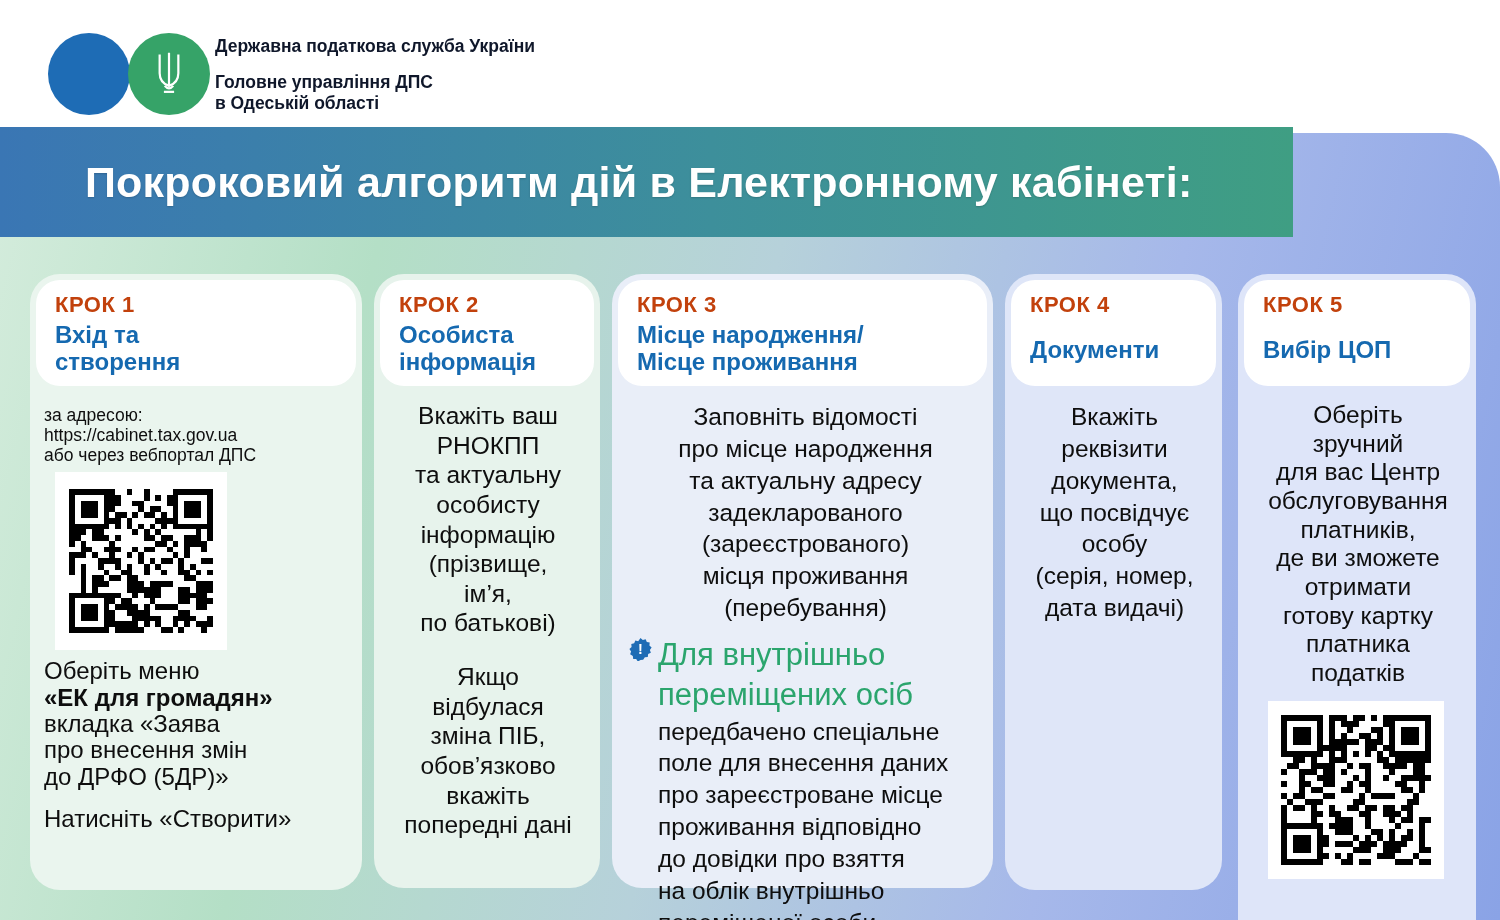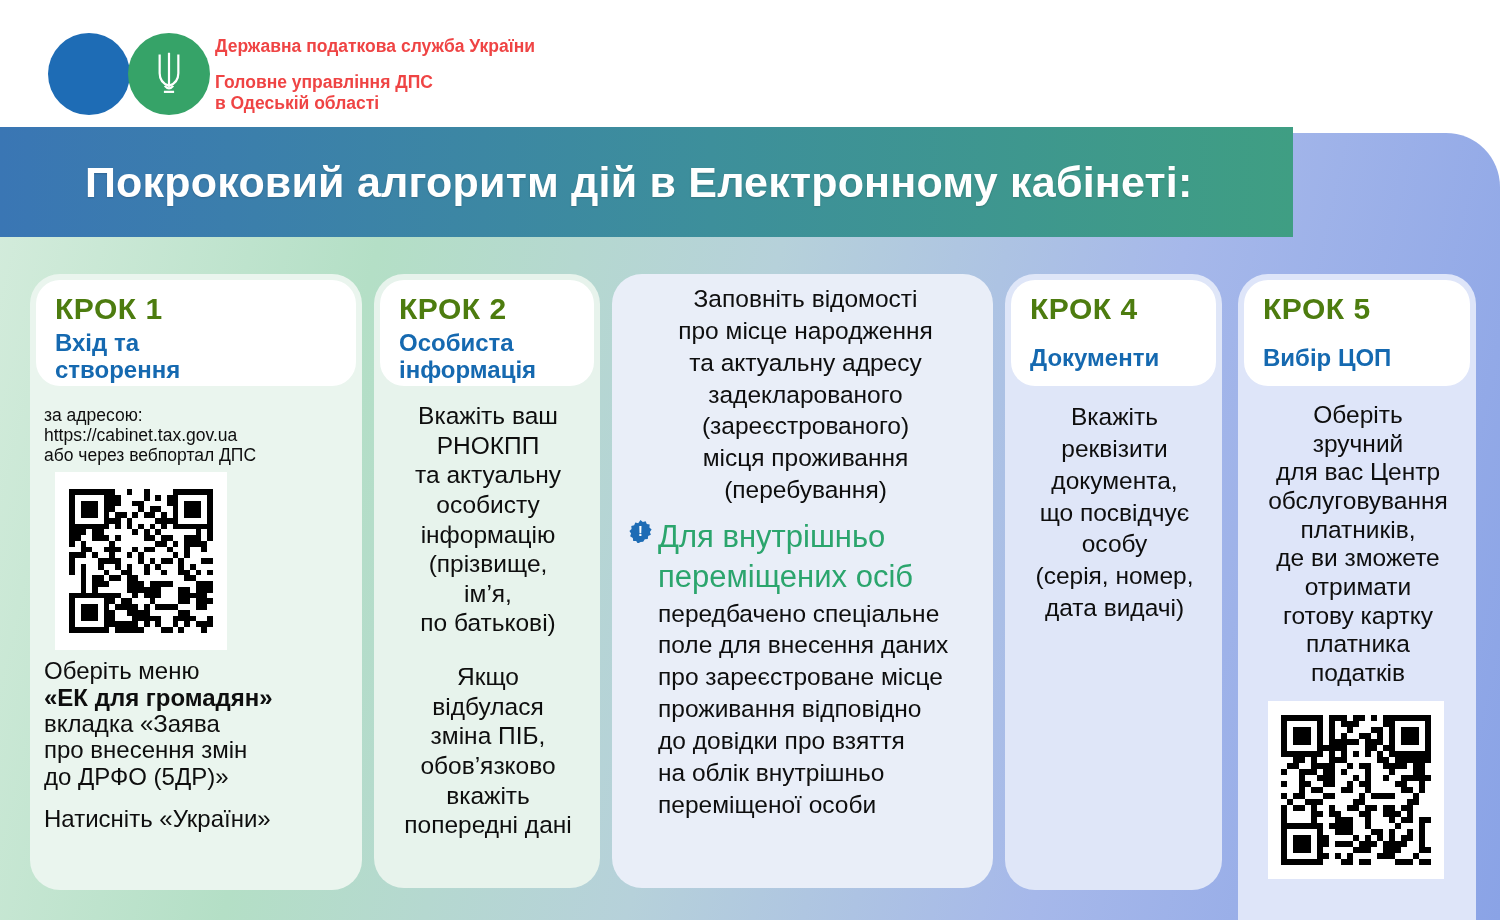--- a/index.html
+++ b/index.html
@@ -21,35 +21,35 @@
   }
   .banner h1{
     margin:0 0 0 85px;font-size:43px;font-weight:700;color:#ffffff;letter-spacing:.2px;
     text-shadow:0 1px 2px rgba(0,0,0,.18);white-space:nowrap;
   }
   
   .brand{position:absolute;top:33px;left:48px;width:162px;height:84px;}
   .circle{position:absolute;width:82px;height:82px;border-radius:50%;top:0;}
   .circle.blue{left:0;background:#1e6cb5;}
   .circle.green{left:80px;background:#36a368;display:flex;align-items:center;justify-content:center;}
-  .brand-text{position:absolute;top:36px;left:215px;font-weight:700;color:#ef4444;}
+  .brand-text{position:absolute;top:36px;left:215px;font-weight:700;color:#0f172a;}
   .brand-text .l1{font-size:17.5px;margin-bottom:15px;}
   .brand-text .l2{font-size:17.5px;line-height:1.18;}
   
   .card{position:absolute;top:274px;border-radius:30px;}
   .card.c1{left:30px;width:332px;height:616px;background:#eaf5ee;}
   .card.c2{left:374px;width:226px;height:614px;background:#e7f3ec;}
   .card.c3{left:612px;width:381px;height:614px;background:#e9eef8;}
   .card.c4{left:1005px;width:217px;height:616px;background:#dfe6f8;}
   .card.c5{left:1238px;width:238px;height:773px;background:#dee5f9;}
   .card-head{
     margin:6px;height:106px;background:#ffffff;border-radius:24px;
     padding:12px 10px 0 19px;box-sizing:border-box;
   }
-  .krok{font-size:30px;font-weight:700;color:#4d7c0f;letter-spacing:.5px;}
+  .krok{font-size:22px;font-weight:700;color:#c2410c;letter-spacing:.5px;}
   .sub{font-size:24px;font-weight:700;color:#1569b0;line-height:1.13;white-space:pre-line;margin-top:3px;}
   .sub.gap{margin-top:18px;}
   .card-body{padding:9px 12px 0 14px;}
   .pre{white-space:pre-line;}
   .main26{font-size:26px;line-height:1.12;}
   .small18{font-size:17.5px;line-height:1.13;font-weight:500;margin-top:5px;}
   .p25{font-size:24.5px;line-height:1.2;text-align:center;}
   .c2 .p25{line-height:1.21;}
   .c3 .p25{line-height:1.3;}
   .c4 .p25{line-height:1.3;}
@@ -435,21 +435,21 @@
               <rect x="23" y="24" width="1" height="1"></rect>
             </g>
           </svg></div>
       <div class="menu24">
         <span class="pre">Оберіть меню</span><br>
         <span class="b pre">«ЕК для громадян»</span><br>
         <span class="pre">вкладка «Заява
 про внесення змін
 до ДРФО (5ДР)»</span>
       </div>
-      <div class="action24">Натисніть «України»</div>
+      <div class="action24">Натисніть «Створити»</div>
     </div>
   </div>
 
   <div class="card c2">
     <div class="card-head">
       <div class="krok">КРОК 2</div>
       <div class="sub">Особиста
 інформація</div>
     </div>
     <div class="card-body">
@@ -464,20 +464,25 @@
       <div class="p25 pre mt20">Якщо
 відбулася
 зміна ПІБ,
 обов’язково
 вкажіть
 попередні дані</div>
     </div>
   </div>
 
   <div class="card c3">
+    <div class="card-head">
+      <div class="krok">КРОК 3</div>
+      <div class="sub">Місце народження/
+Місце проживання</div>
+    </div>
     <div class="card-body" style="padding-left:18px;">
       <div class="p25 pre">Заповніть відомості
 про місце народження
 та актуальну адресу
 задекларованого
 (зареєстрованого)
 місця проживання
 (перебування)</div>
       <div class="note">
         <span class="badge">

